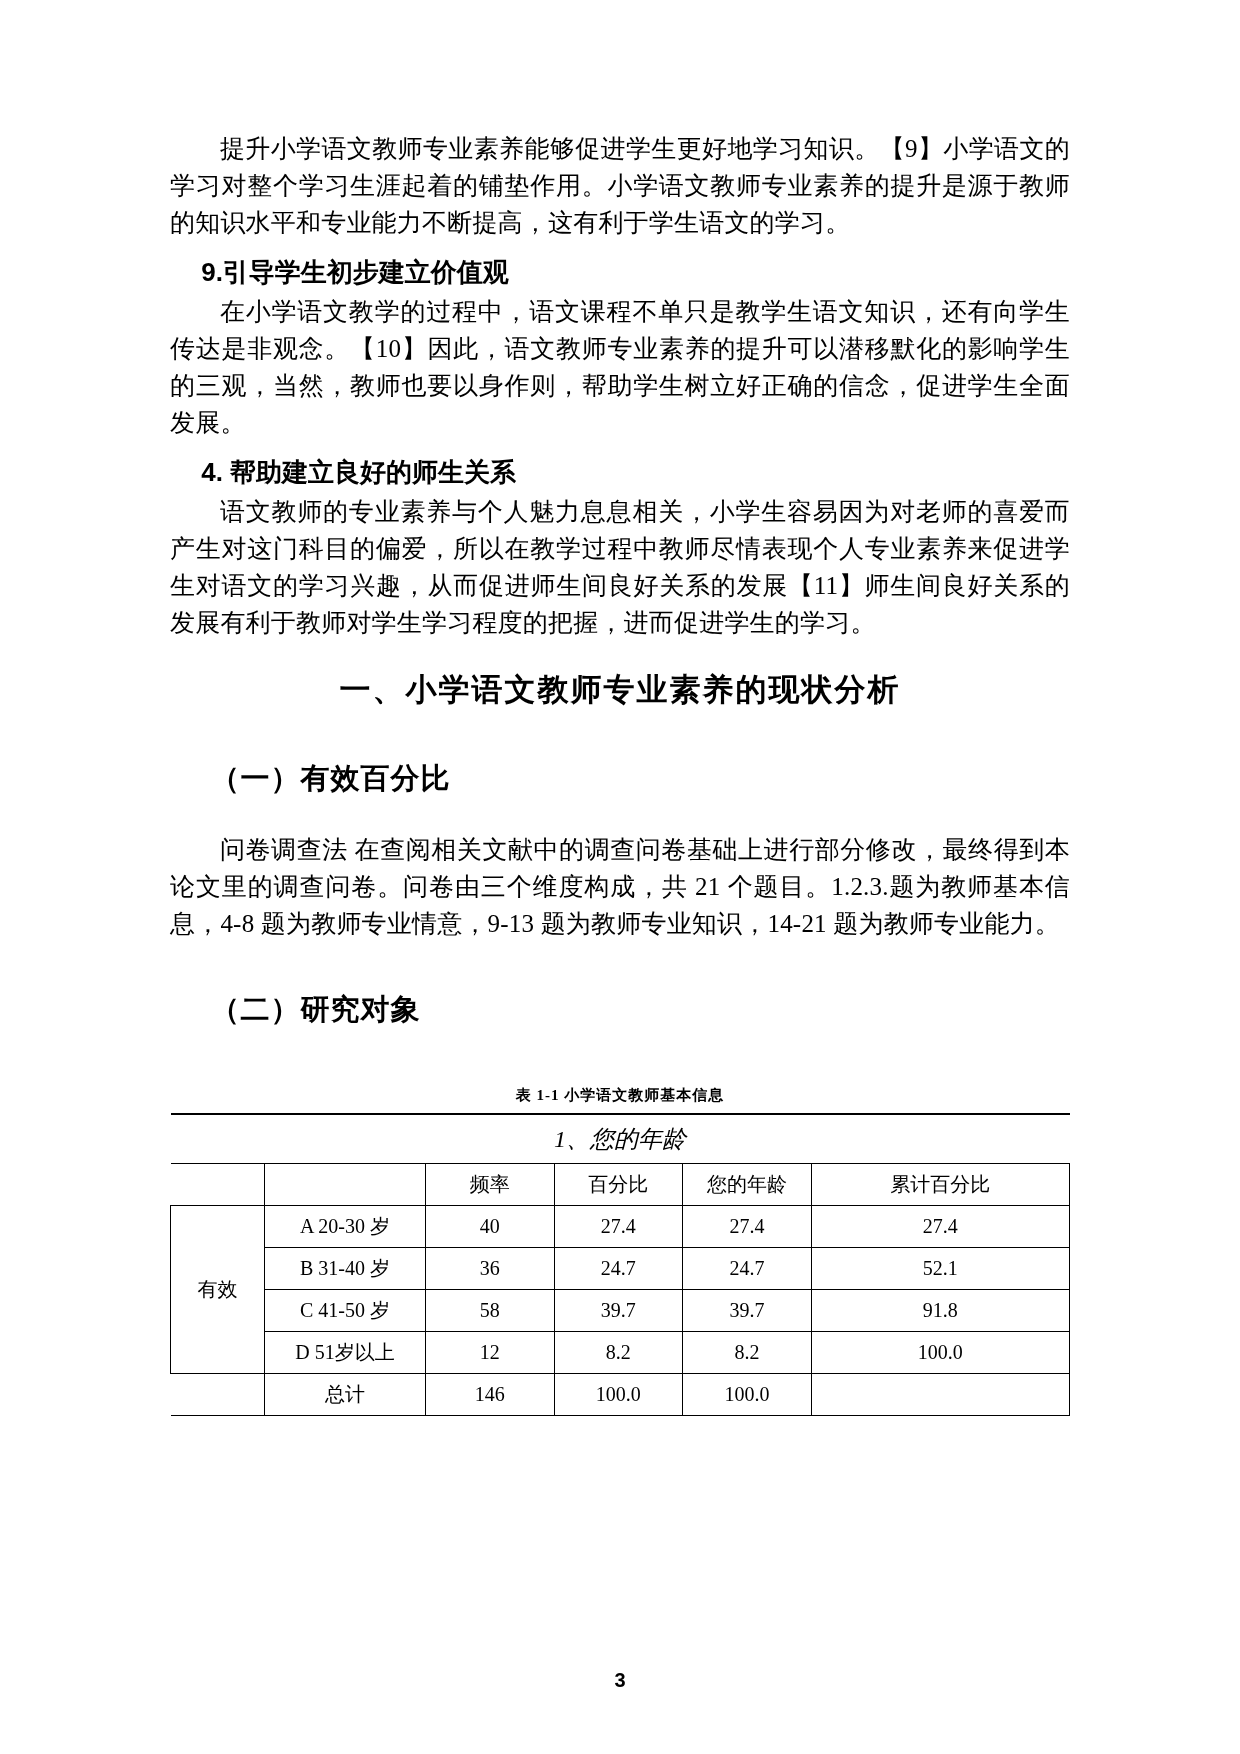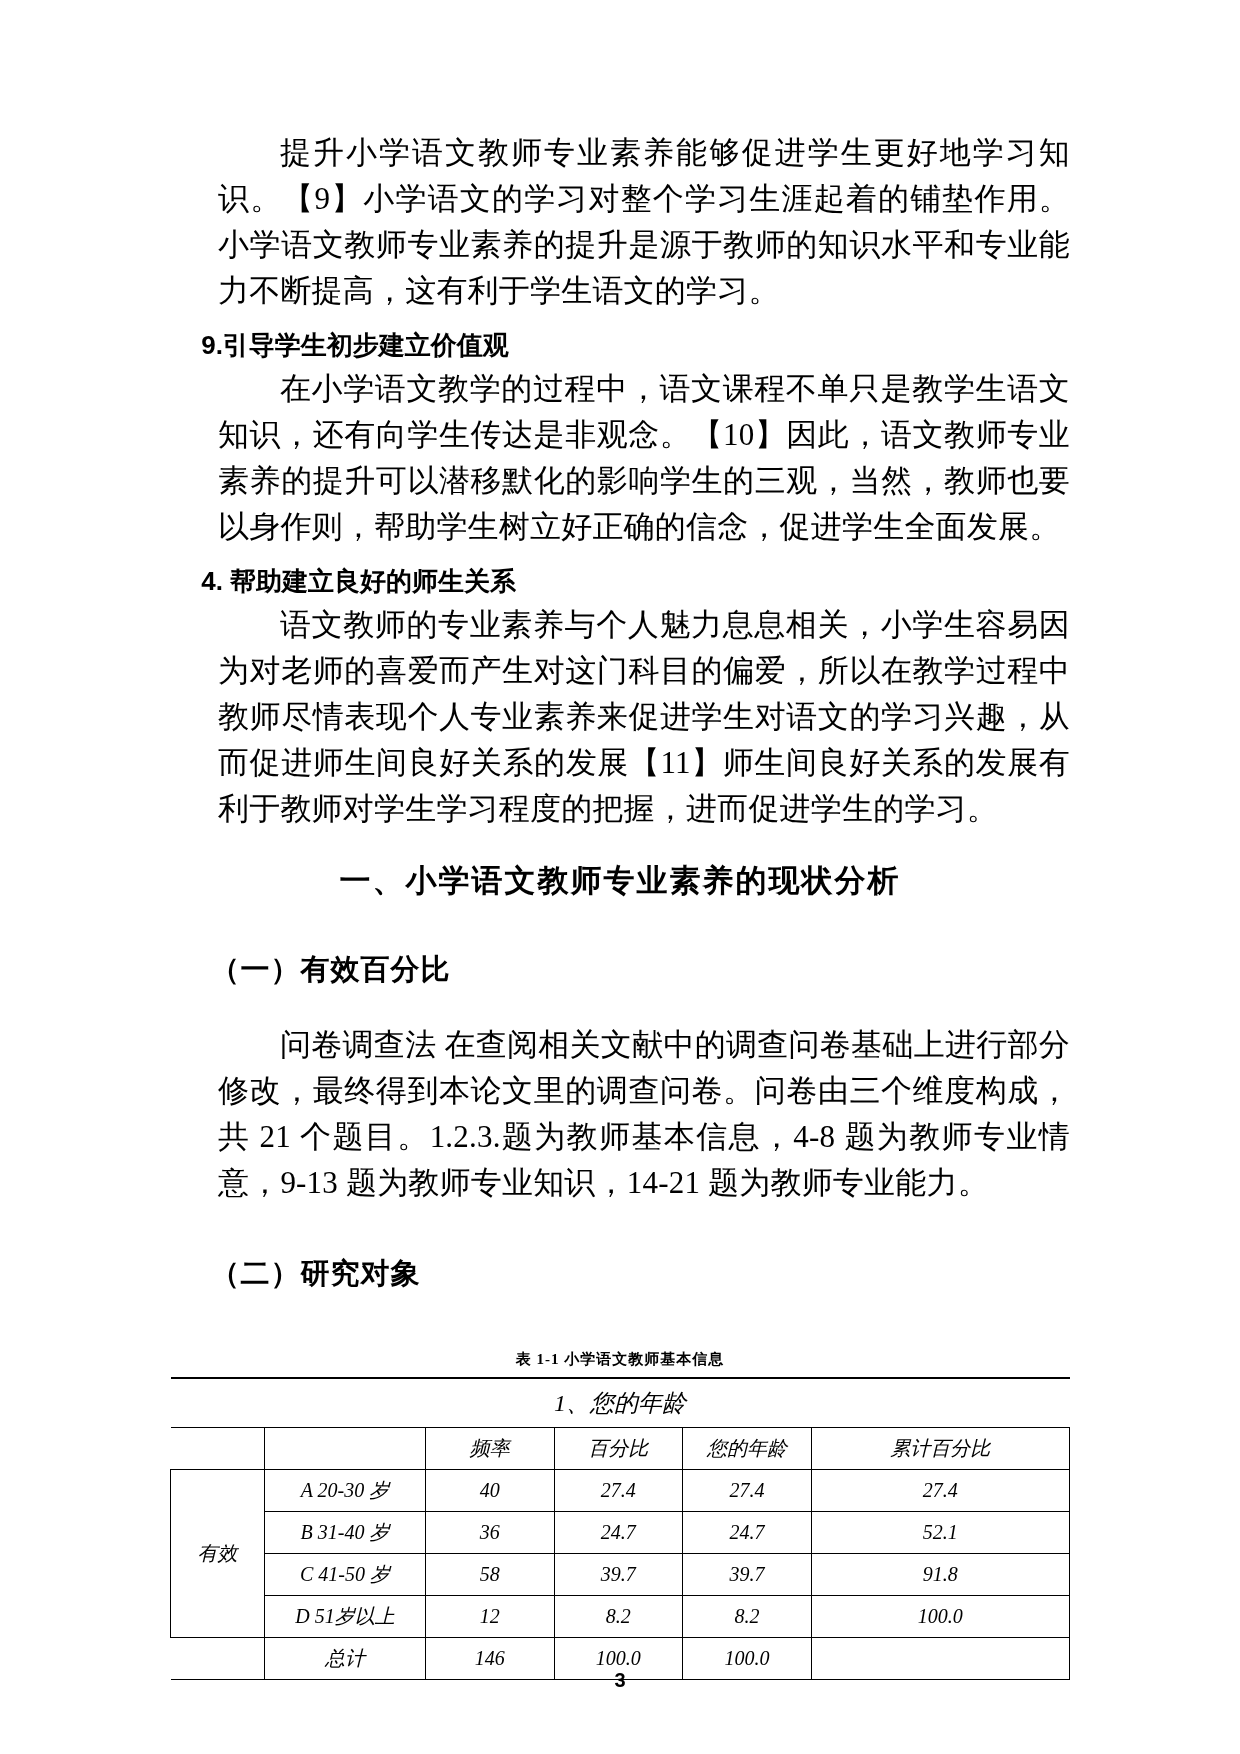--- a/index.html
+++ b/index.html
@@ -18,26 +18,25 @@
     position: relative;
     width: 1240px;
     height: 1754px;
     box-sizing: border-box;
     padding: 130px 170px 60px 170px;
   }
   p, h1, h2, h3, div {
     margin: 0;
   }
   .body-text {
-    font-size: 31px;
-    line-height: 46px;
+    font-size: 25px;
+    line-height: 37px;
     text-align: justify;
     text-justify: inter-ideograph;
     letter-spacing: 0.2px;
-    margin-left: 48px;
   }
   .indent {
     text-indent: 2em;
   }
   .sub-heading {
     font-size: 26px;
     line-height: 42px;
     font-weight: bold;
     font-family: "Liberation Sans", sans-serif;
     text-indent: 1.2em;
@@ -72,21 +71,20 @@
     border-collapse: collapse;
     width: 100%;
     font-size: 20px;
     font-family: "Liberation Serif", serif;
   }
   table.stats td {
     border: 1px solid #000000;
     text-align: center;
     padding: 7px 4px;
     height: 22px;
-    font-style: italic;
   }
   table.stats tr.qrow td {
     border-left: none;
     border-right: none;
     border-top: 2px solid #000;
     border-bottom: 1px solid #000;
     font-style: italic;
     font-size: 24px;
     padding: 8px 0;
   }

